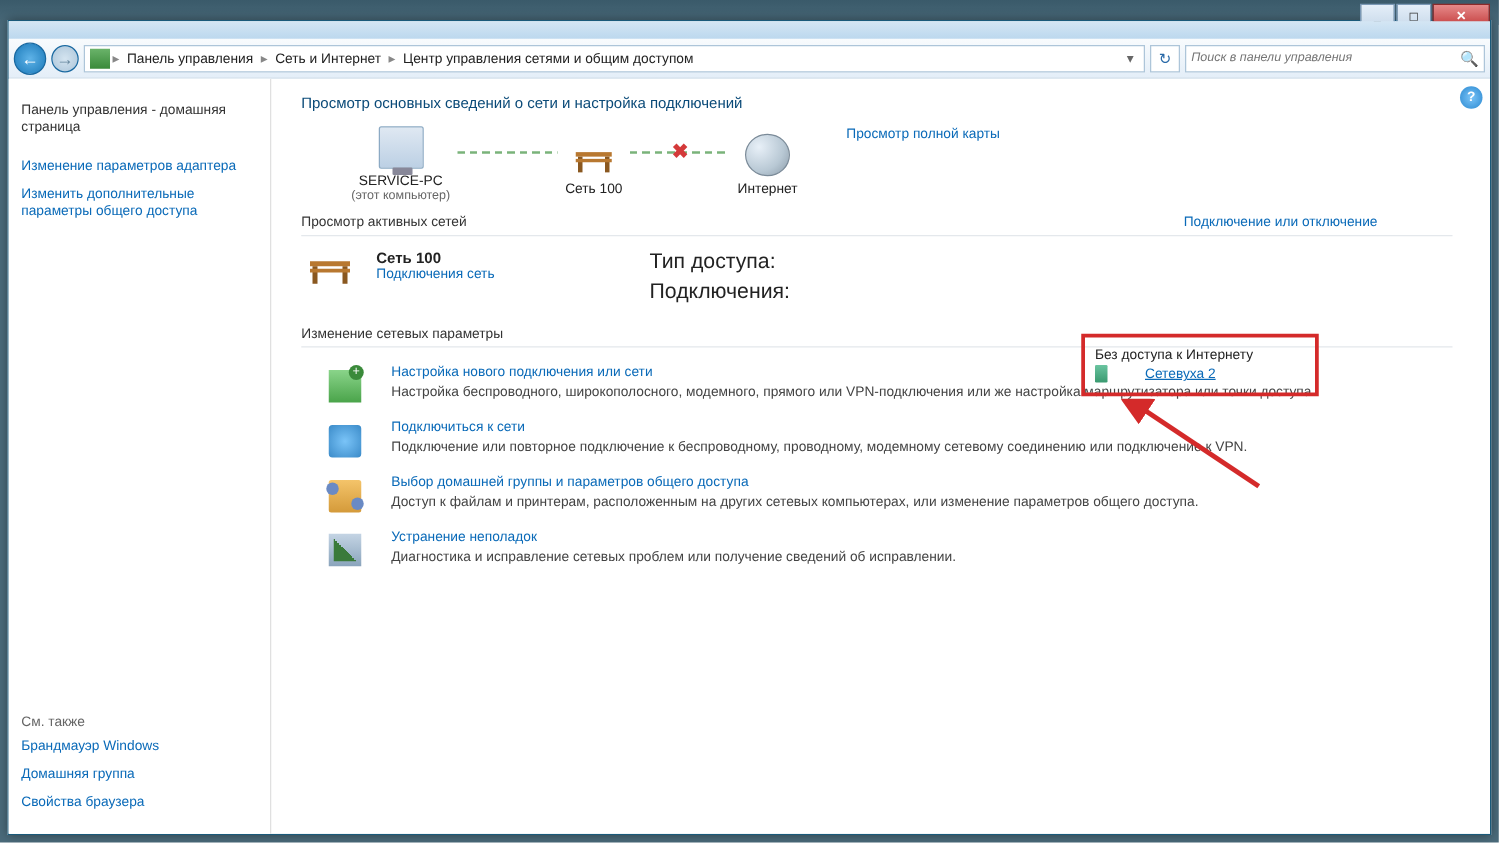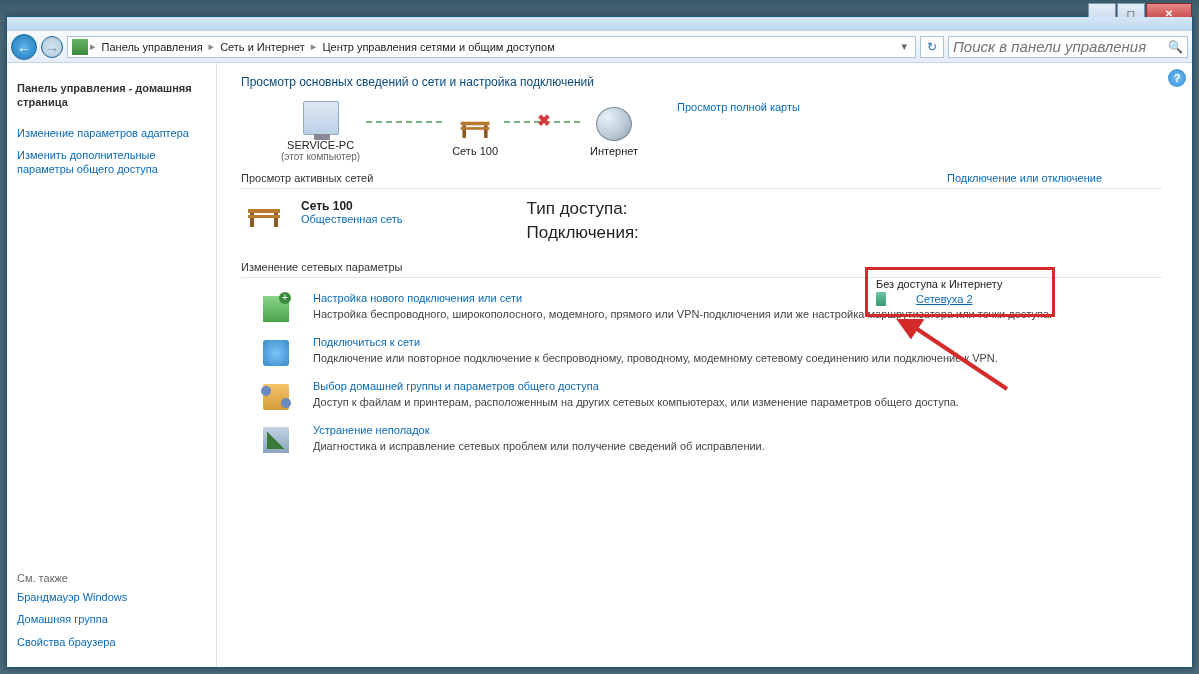--- a/index.html
+++ b/index.html
@@ -12,26 +12,26 @@
 .navbar { height: 32px; background: linear-gradient(#f8fbfd,#e4eef8); border-bottom: 1px solid #c5d6e5; display: flex; align-items: center; padding: 0 4px; gap: 4px; }
 .nav-back, .nav-fwd { width: 26px; height: 26px; border-radius: 50%; background: radial-gradient(#5fb3e8,#1978b8); border: 1px solid #1868a0; display: flex; align-items: center; justify-content: center; color: #fff; font-size: 14px; cursor: pointer; }
 .nav-fwd { width: 22px; height: 22px; background: radial-gradient(#d4e4f0,#acc5d9); color: #6a8aa0; }
 .addr-icon { width: 16px; height: 16px; background: linear-gradient(#6ab36a,#3a8a3a); display: inline-block; }
 .breadcrumb { flex: 1; height: 22px; border: 1px solid #adc5d9; background: #fff; display: flex; align-items: center; padding: 0 4px; font-size: 11px; gap: 2px; }
 .bc-item { padding: 0 4px; cursor: pointer; color: #222; }
 .bc-sep { color: #888; }
 .bc-drop { margin-left: auto; padding: 0 4px; color: #666; }
 .refresh-btn { width: 24px; height: 22px; border: 1px solid #adc5d9; background: #fff; display: flex; align-items: center; justify-content: center; color: #2a6aa8; font-size: 12px; cursor: pointer; }
 .searchbox { width: 240px; height: 22px; border: 1px solid #adc5d9; background: #fff; display: flex; align-items: center; padding: 0 4px; }
-.searchbox input { border: none; outline: none; flex: 1; font-size: 15px; font-style: italic; color: #888; background: transparent; }
+.searchbox input { border: none; outline: none; flex: 1; font-size: 10px; font-style: italic; color: #888; background: transparent; }
 .searchbox .sicon { color: #2a6aa8; font-size: 12px; }
 .body-area { flex: 1; display: flex; background: #fff; position: relative; }
 .sidebar { width: 210px; background: #fff; border-right: 1px solid #e0e0e0; padding: 14px 10px; font-size: 11px; display: flex; flex-direction: column; }
 .sidebar .top-links a { display: block; color: #0a6ab8; text-decoration: none; padding: 4px 0; line-height: 1.3; cursor: pointer; }
-.sidebar .home-link { color: #333 !important; font-weight: bold; }
+.sidebar .home-link { color: #333 !important; font-weight: normal; }
 .sidebar .spacer { flex: 1; }
 .sidebar .see-also { color: #666; font-size: 11px; padding: 6px 0 2px; }
 .content { flex: 1; padding: 12px 30px 12px 24px; font-size: 11px; color: #222; position: relative; overflow: hidden; }
 .help-btn { position: absolute; right: 6px; top: 6px; width: 18px; height: 18px; border-radius: 50%; background: radial-gradient(#7ac4f8,#2a88d0); color: #fff; font-size: 11px; font-weight: bold; display: flex; align-items: center; justify-content: center; cursor: pointer; }
 h1.content-title { font-size: 12px; font-weight: normal; color: #0a4a78; margin-bottom: 12px; }
 .network-map { display: flex; align-items: center; gap: 0; margin-left: 40px; }
 .map-node { text-align: center; font-size: 11px; }
 .map-node .icon { width: 36px; height: 34px; margin: 0 auto 4px; }
 .map-node .sub { color: #666; font-size: 10px; }
 .pc-icon { background: linear-gradient(#dfe8f2,#bcd0e4); border: 1px solid #8caac4; border-radius: 2px; position: relative; }
@@ -167,21 +167,21 @@
         <div class="bench-icon" style="width:46px;">
           <svg viewBox="0 0 40 26">
               <rect x="4" y="6" width="32" height="4" fill="#b87830"></rect>
               <rect x="6" y="10" width="4" height="14" fill="#8a5820"></rect>
               <rect x="30" y="10" width="4" height="14" fill="#8a5820"></rect>
               <rect x="4" y="12" width="32" height="3" fill="#b87830"></rect>
             </svg>
         </div>
         <div class="net-info">
           <div class="name">Сеть 100</div>
-          <a class="type">Общественная сеть</a>
+          <a class="type">Подключения сеть</a>
         </div>
         <div class="net-details">
           <span>Тип доступа:</span>
             <span></span>
           <span>Подключения:</span>
             <span></span>
         </div>
       </div>
 
       <div class="red-box">

